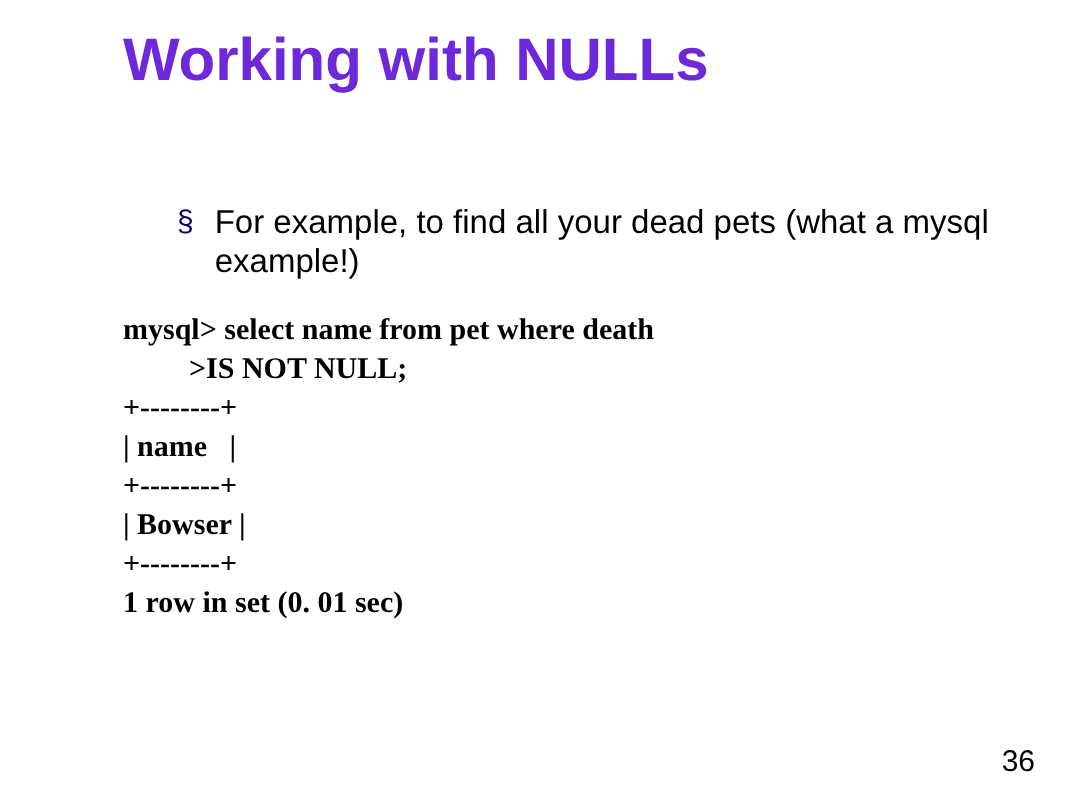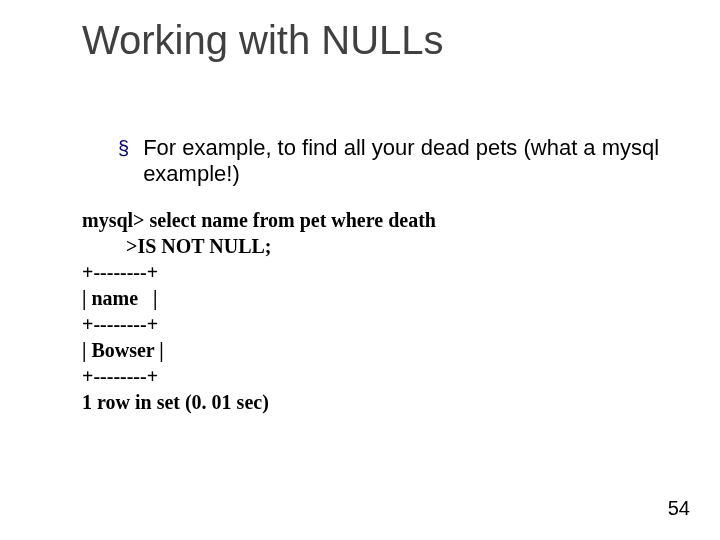--- a/index.html
+++ b/index.html
@@ -16,22 +16,22 @@
     position: relative;
     width: 720px;
     height: 540px;
     box-sizing: border-box;
   }
   .title {
     position: absolute;
     top: 18px;
     left: 82px;
     font-size: 40px;
-    color: #404040;
-    font-weight: normal;
+    color: #6d28d9;
+    font-weight: bold;
     letter-spacing: 0px;
   }
   .body {
     position: absolute;
     top: 135px;
     left: 82px;
     right: 60px;
   }
   .bullet-row {
     display: flex;
@@ -89,15 +89,15 @@
 <span class="code-cont">&gt;IS NOT NULL;</span>
 <span>+--------+</span>
 <span>| name   |</span>
 <span>+--------+</span>
 <span>| Bowser |</span>
 <span>+--------+</span>
 <span>1 row in set (0. 01 sec)</span></div>
 
   </div>
 
-  <div class="page-num">54</div>
+  <div class="page-num">36</div>
 
 </div>
 
 </body></html>

